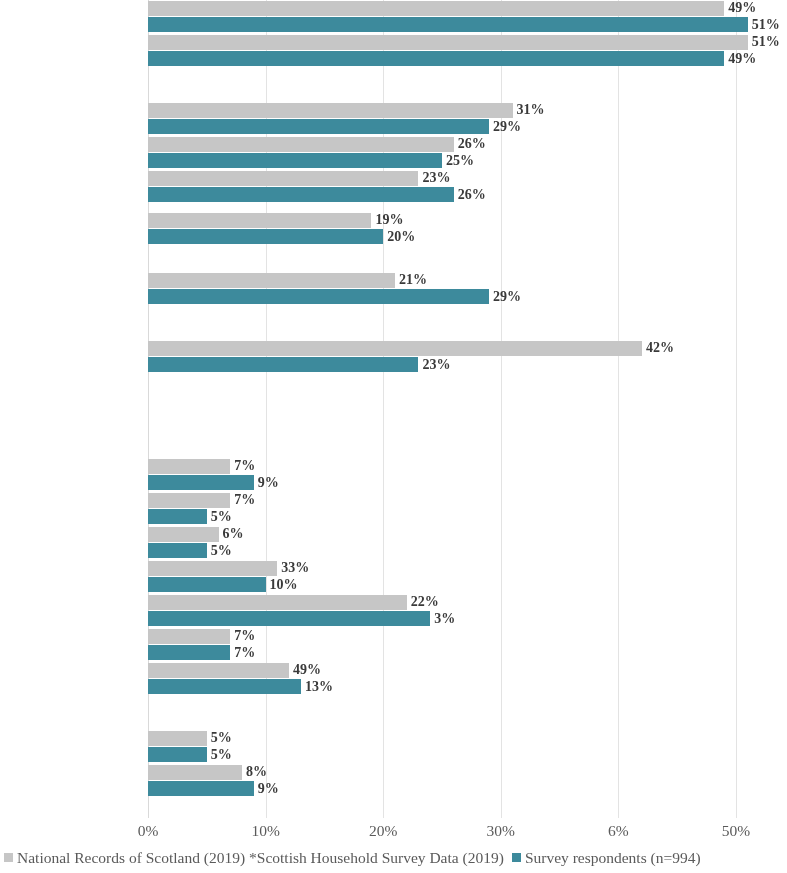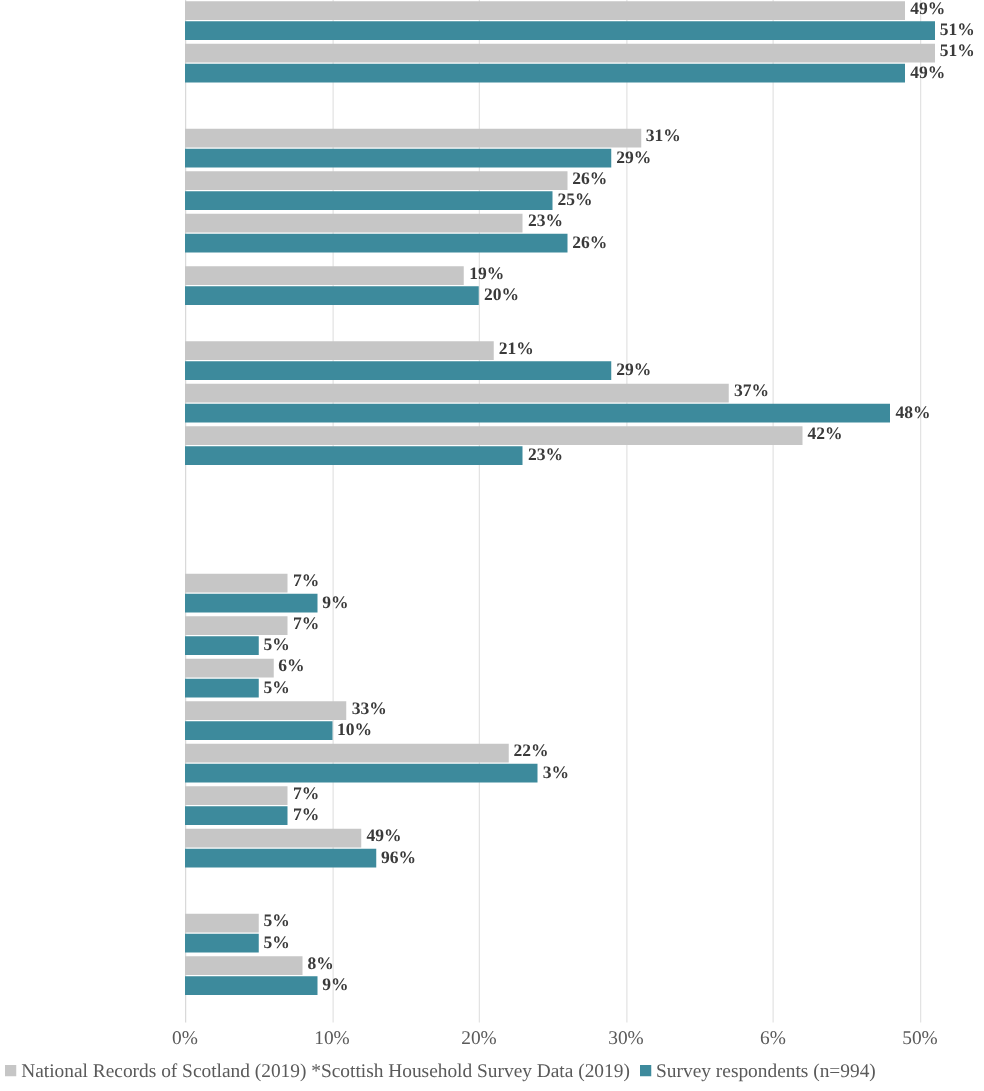--- a/index.html
+++ b/index.html
@@ -174,26 +174,20 @@
           <div class="bar-value series-b" style="left: 239.2px;">20%</div>
         </div>
       </div>
       <div class="group" style="top: 272px; height: 102px;">
         <div class="cat-row" style="top: 0px; font-family: Liberation Serif, serif;">
           <div class="bar series-a" style="width: 246.96px;"></div>
           <div class="bar-value series-a" style="left: 250.96px;">21%</div>
           <div class="bar series-b" style="width: 341.04px;"></div>
           <div class="bar-value series-b" style="left: 345.04px;">29%</div>
         </div>
-        <div class="cat-row" style="top: 34px;">
-          <div class="bar series-a" style="width: 435.12px;"></div>
-          <div class="bar-value series-a" style="left: 439.12px;">37%</div>
-          <div class="bar series-b" style="width: 564.48px;"></div>
-          <div class="bar-value series-b" style="left: 568.48px;">48%</div>
-        </div>
         <div class="cat-row" style="top: 68px;">
           <div class="bar series-a" style="width: 493.92px;"></div>
           <div class="bar-value series-a" style="left: 497.92px;">42%</div>
           <div class="bar series-b" style="width: 270.48px;"></div>
           <div class="bar-value series-b" style="left: 274.48px;">23%</div>
         </div>
       </div>
       <div class="group" style="top: 458px; height: 340px;">
         <div class="cat-row" style="top: 0px;">
           <div class="bar series-a" style="width: 82.32px;"></div>
@@ -228,21 +222,21 @@
         <div class="cat-row" style="top: 170px;">
           <div class="bar series-a" style="width: 82.32px;"></div>
           <div class="bar-value series-a" style="left: 86.32px;">7%</div>
           <div class="bar series-b" style="width: 82.32px;"></div>
           <div class="bar-value series-b" style="left: 86.32px;">7%</div>
         </div>
         <div class="cat-row" style="top: 204px;">
           <div class="bar series-a" style="width: 141.12px;"></div>
           <div class="bar-value series-a" style="left: 145.12px;">49%</div>
           <div class="bar series-b" style="width: 152.88px;"></div>
-          <div class="bar-value series-b" style="left: 156.88px;">96%</div>
+          <div class="bar-value series-b" style="left: 156.88px;">13%</div>
         </div>
         <div class="cat-row" style="top: 272px;">
           <div class="bar series-a" style="width: 58.8px;"></div>
           <div class="bar-value series-a" style="left: 62.8px;">5%</div>
           <div class="bar series-b" style="width: 58.8px;"></div>
           <div class="bar-value series-b" style="left: 62.8px;">5%</div>
         </div>
         <div class="cat-row" style="top: 306px;">
           <div class="bar series-a" style="width: 94.08px;"></div>
           <div class="bar-value series-a" style="left: 98.08px;">8%</div>

